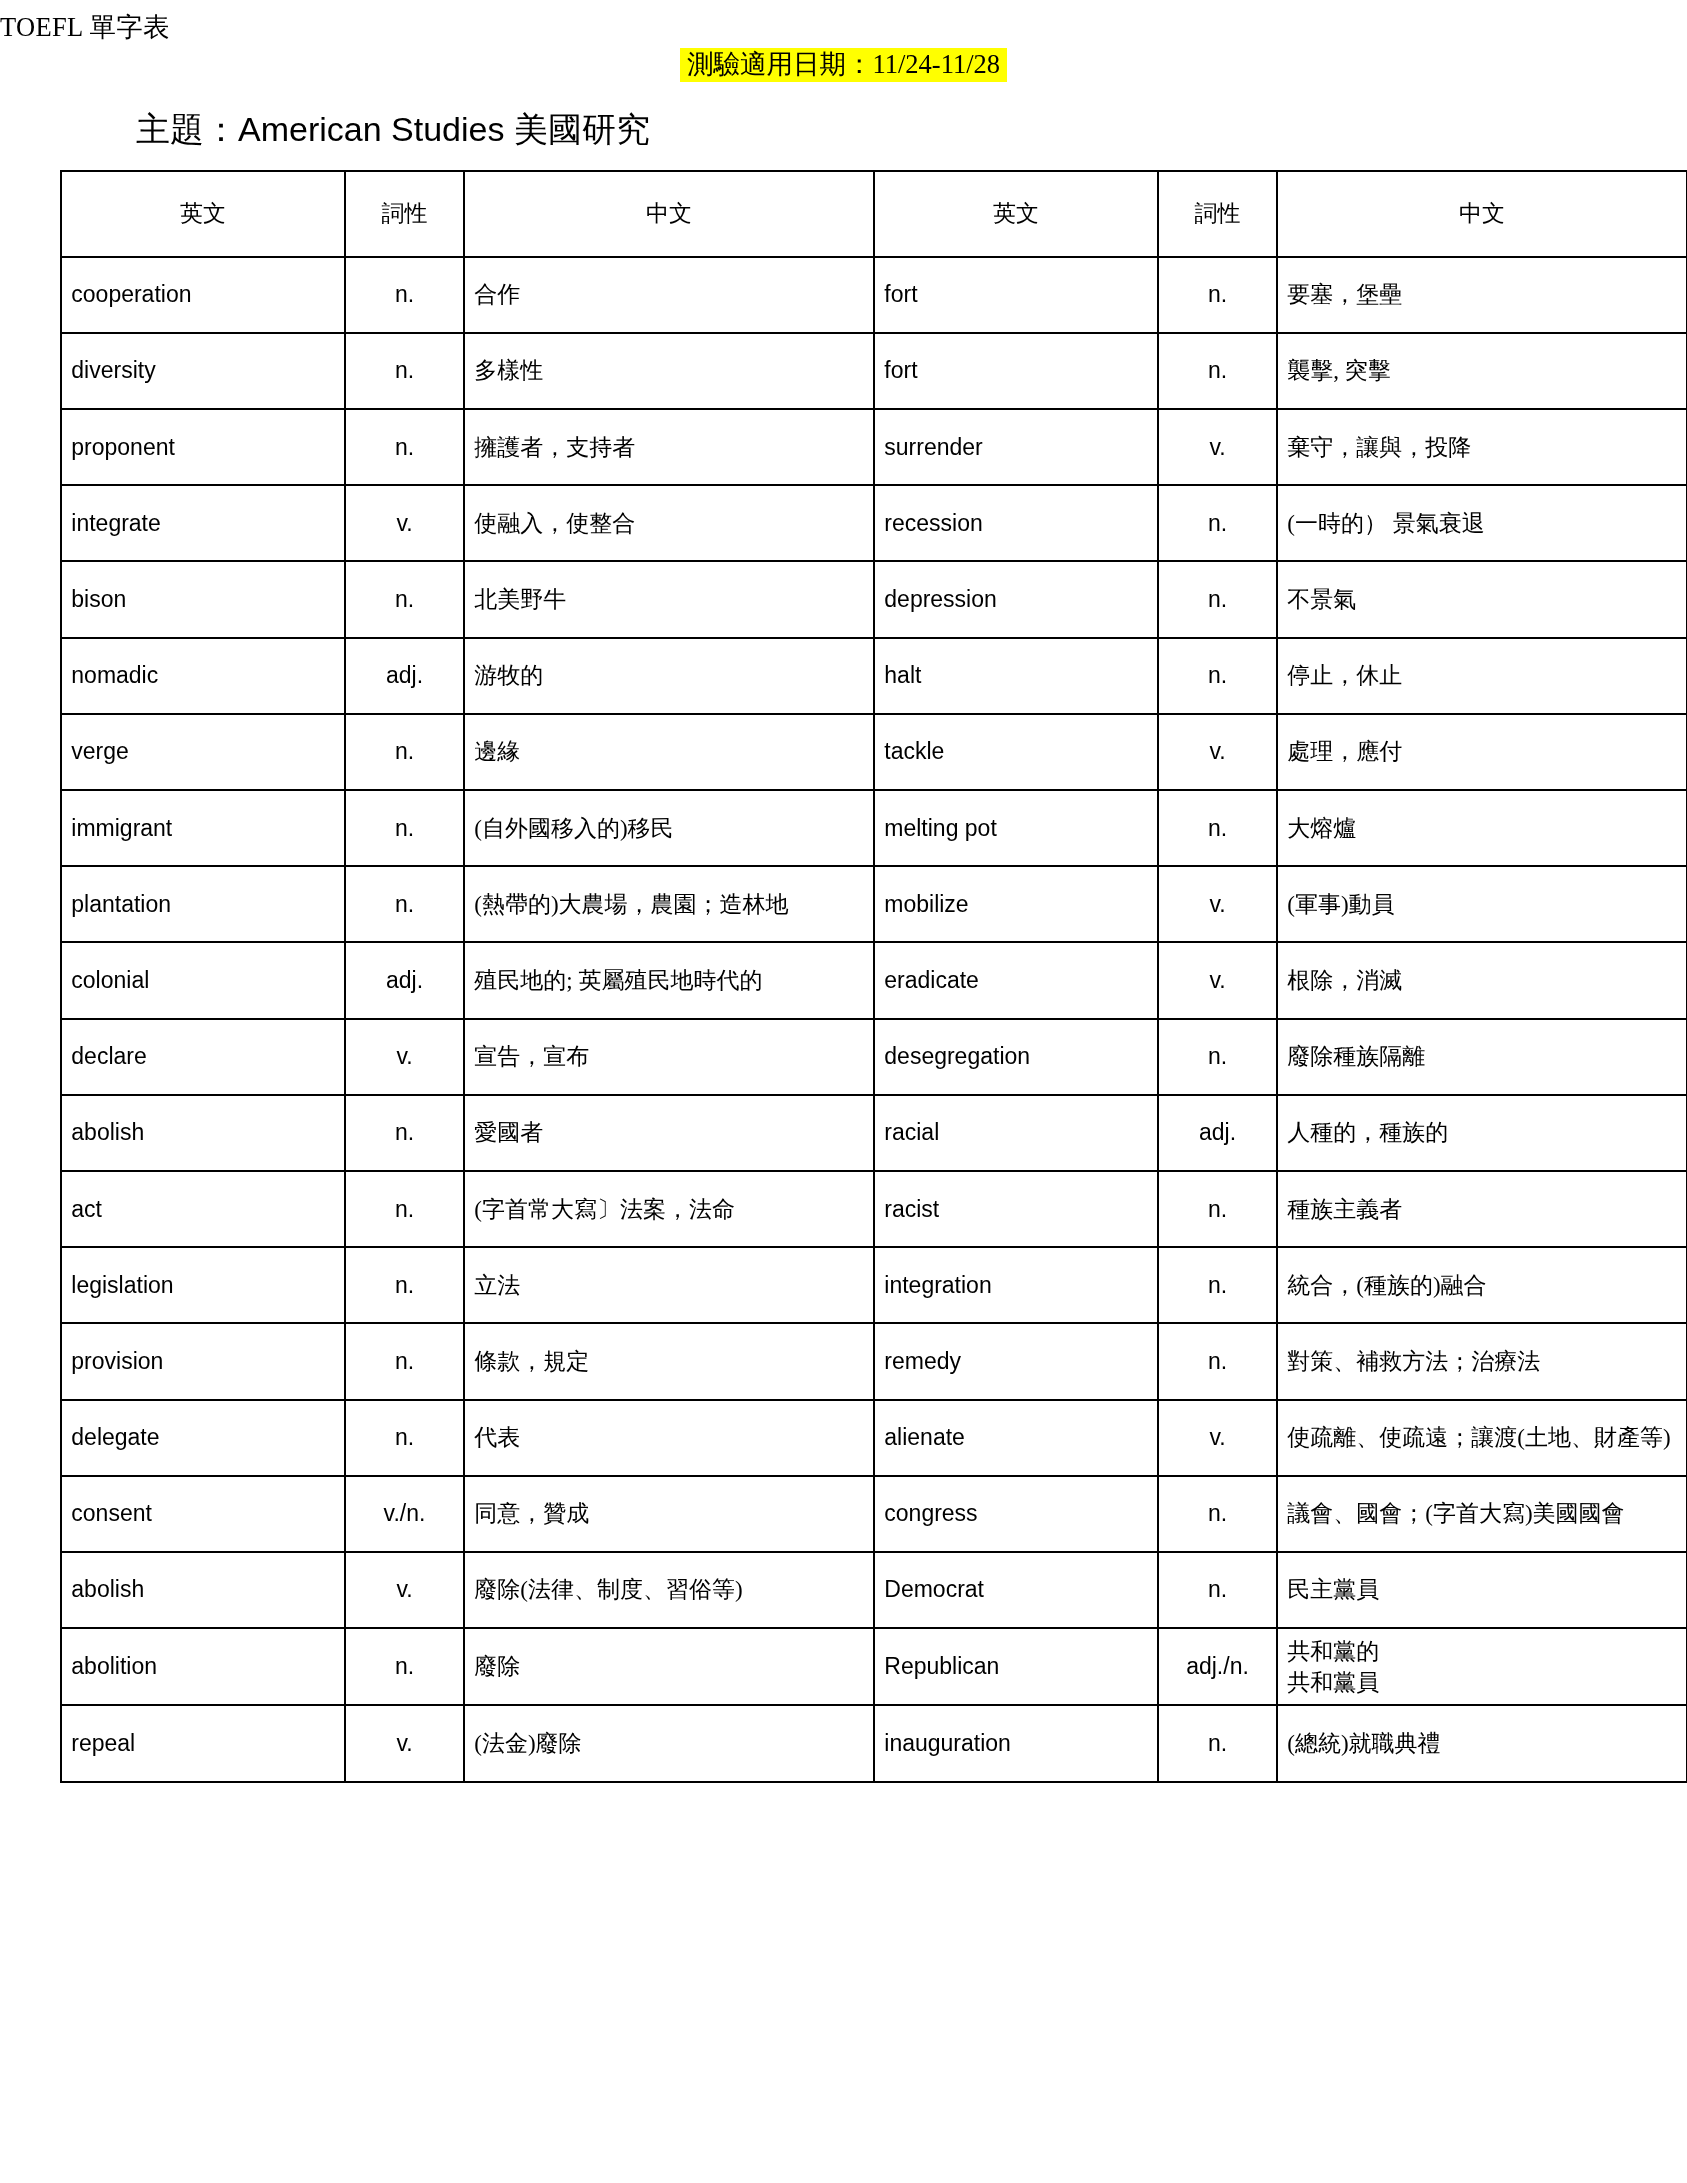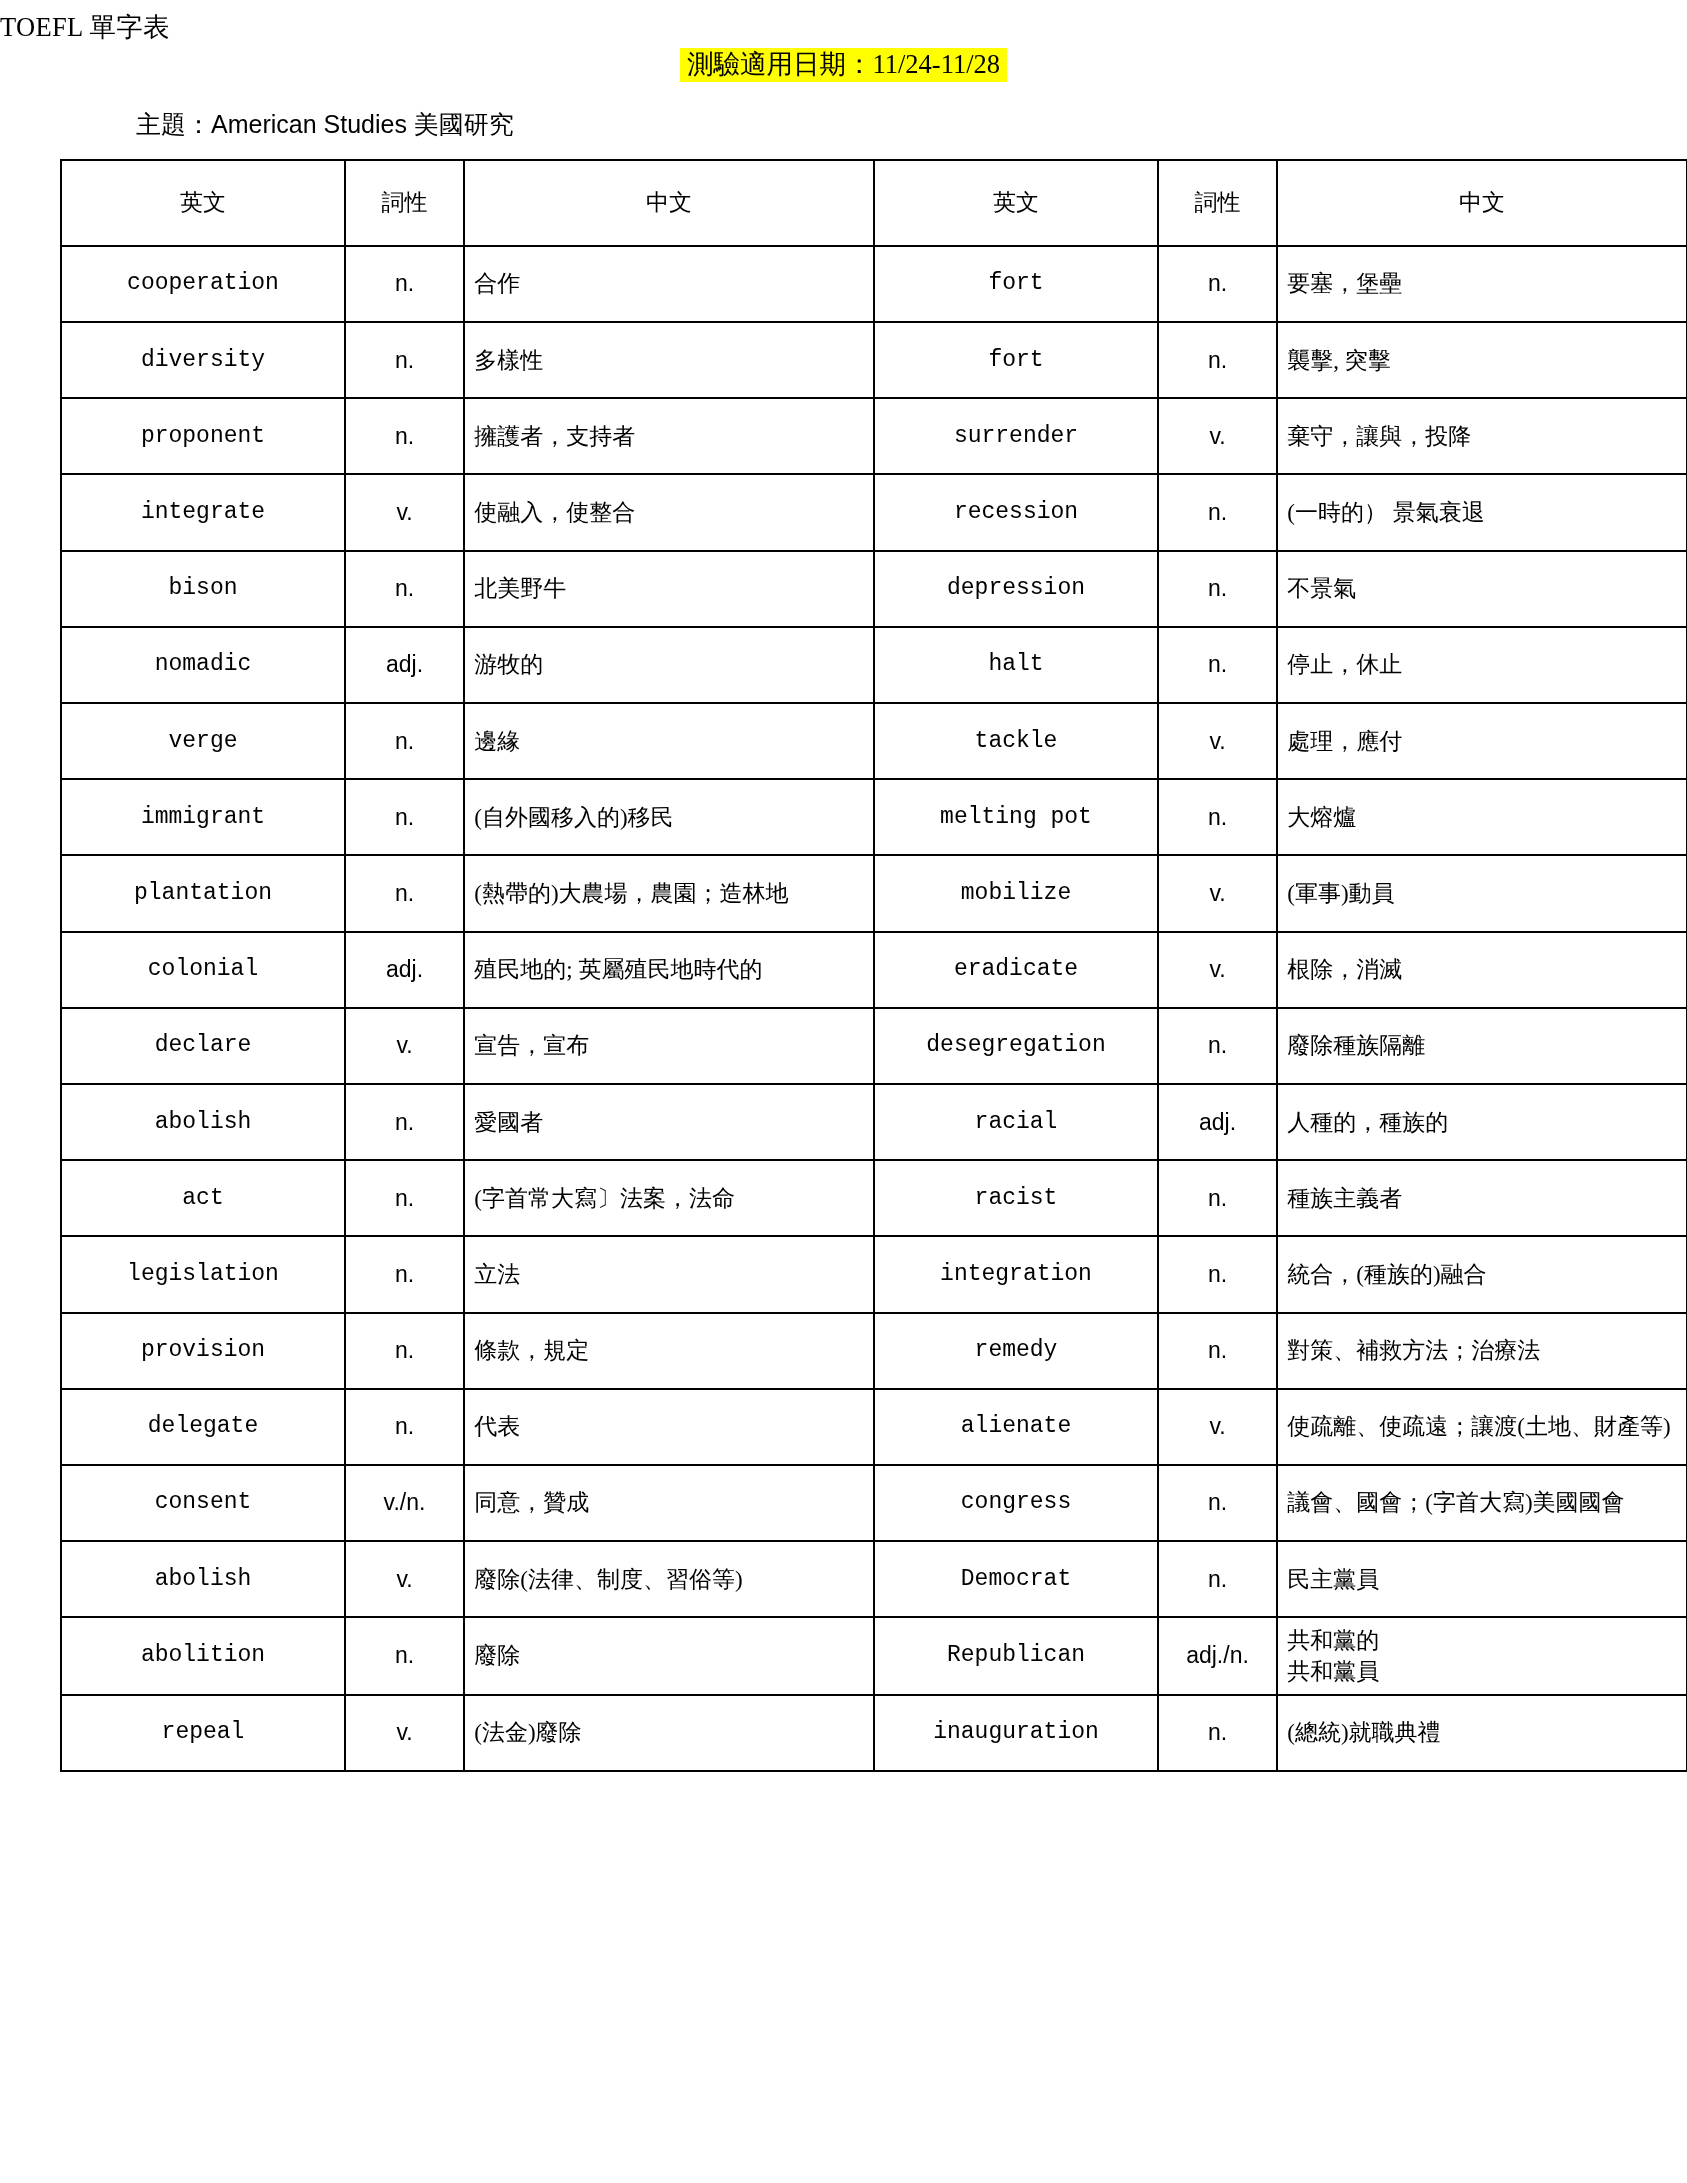--- a/index.html
+++ b/index.html
@@ -37,21 +37,21 @@
     display: inline-block;
     background: #ffff00;
     font-family: "Liberation Serif", serif;
     font-size: 26.5px;
     padding: 2px 6.6px 3.3px 6.6px;
     line-height: 1.1;
   }
   .topic {
     margin: 26.5px 0 0 136px;
     font-family: "Liberation Sans", sans-serif;
-    font-size: 25px;
+    font-size: 34px;
     line-height: 1.2;
   }
   table.vocab {
     border-collapse: collapse;
     margin: 20px 0 17px 60px;
     width: 1568px;
     table-layout: fixed;
   }
   table.vocab td, table.vocab th {
     border: 2px solid #000000;
@@ -64,22 +64,21 @@
   .col-en { width: 284px; text-align: center; }
   .col-pos { width: 119px; text-align: center; }
   .col-zh { width: 410px; text-align: left; }
   .hdr td {
     text-align: center;
     font-size: 25px;
     height: 71px;
     font-family: "Liberation Serif", serif;
   }
   td.en {
-    text-align: center;
-    font-family: Liberation Mono, monospace;
+    font-family: Liberation Sans, sans-serif;
     font-size: 23px;
   }
   td.pos {
     text-align: center;
     font-family: "Liberation Sans", sans-serif;
     font-size: 23px;
   }
   td.zh {
     text-align: left;
     font-family: "Liberation Serif", serif;

